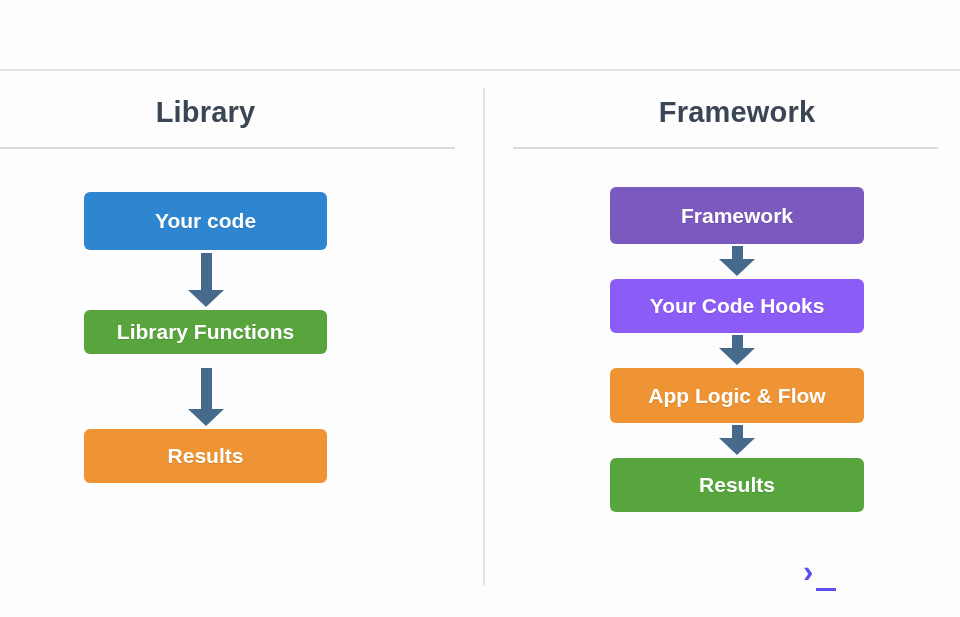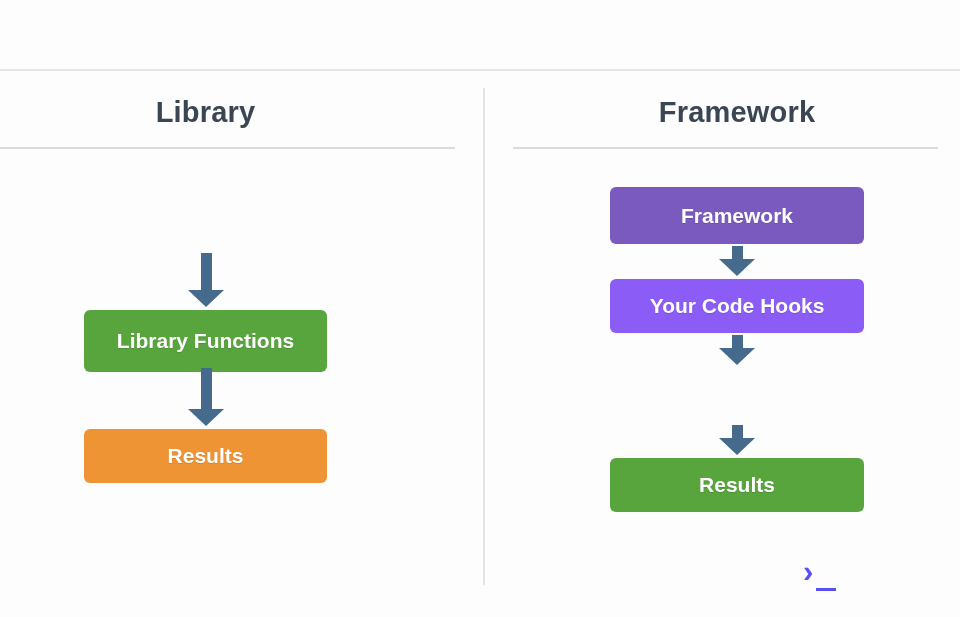--- a/index.html
+++ b/index.html
@@ -80,27 +80,28 @@
 <body style="background: rgb(253, 253, 253);">
 
 <div class="canvas">
 
   <div class="top-rule"></div>
   <div class="v-divider"></div>
 
   <div class="col-heading left">Library</div>
   <div class="heading-rule left"></div>
 
+  <div class="flow-box lcol" style="top: 192px; height: 58px; background-color: rgb(46, 134, 209);">Your code</div>
 
   <div class="flow-arrow l-arrow" style="top:253px;height:54px;">
     <div class="stem"></div>
     <div class="head"></div>
   </div>
 
-  <div class="flow-box lcol" style="top: 310px; height: 62px; background-color: rgb(88, 165, 62);">Library Functions</div>
+  <div class="flow-box lcol" style="top: 310px; height: 44px; background-color: rgb(88, 165, 62);">Library Functions</div>
 
   <div class="flow-arrow l-arrow" style="top:368px;height:58px;">
     <div class="stem"></div>
     <div class="head"></div>
   </div>
 
   <div class="flow-box lcol" style="top: 429px; height: 54px; background-color: rgb(238, 148, 52);">Results</div>
 
   <div class="col-heading right">Framework</div>
   <div class="heading-rule right"></div>
@@ -112,20 +113,21 @@
     <div class="head"></div>
   </div>
 
   <div class="flow-box rcol" style="top: 279px; height: 54px; background-color: #8b5cf6;">Your Code Hooks</div>
 
   <div class="flow-arrow r-arrow" style="top:335px;height:30px;">
     <div class="stem"></div>
     <div class="head"></div>
   </div>
 
+  <div class="flow-box rcol" style="top: 368px; height: 55px; background-color: rgb(238, 148, 52);">App Logic &amp; Flow</div>
 
   <div class="flow-arrow r-arrow" style="top:425px;height:30px;">
     <div class="stem"></div>
     <div class="head"></div>
   </div>
 
   <div class="flow-box rcol" style="top: 458px; height: 54px; background-color: rgb(88, 165, 62);">Results</div>
 
   <div class="logo">
     <span class="chevron">›</span>

